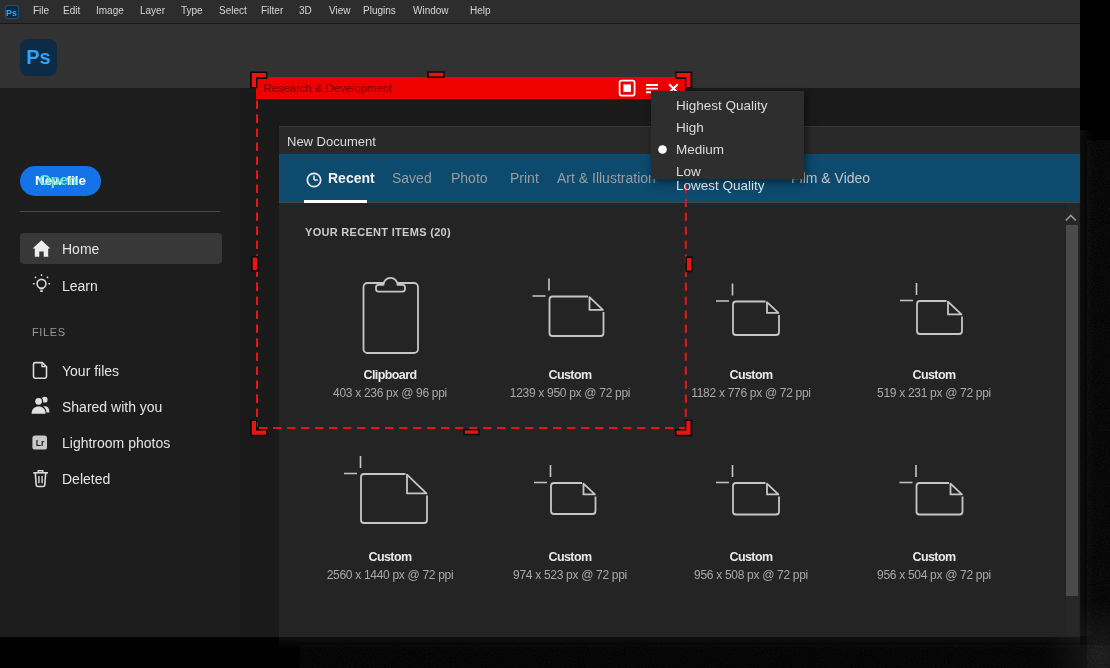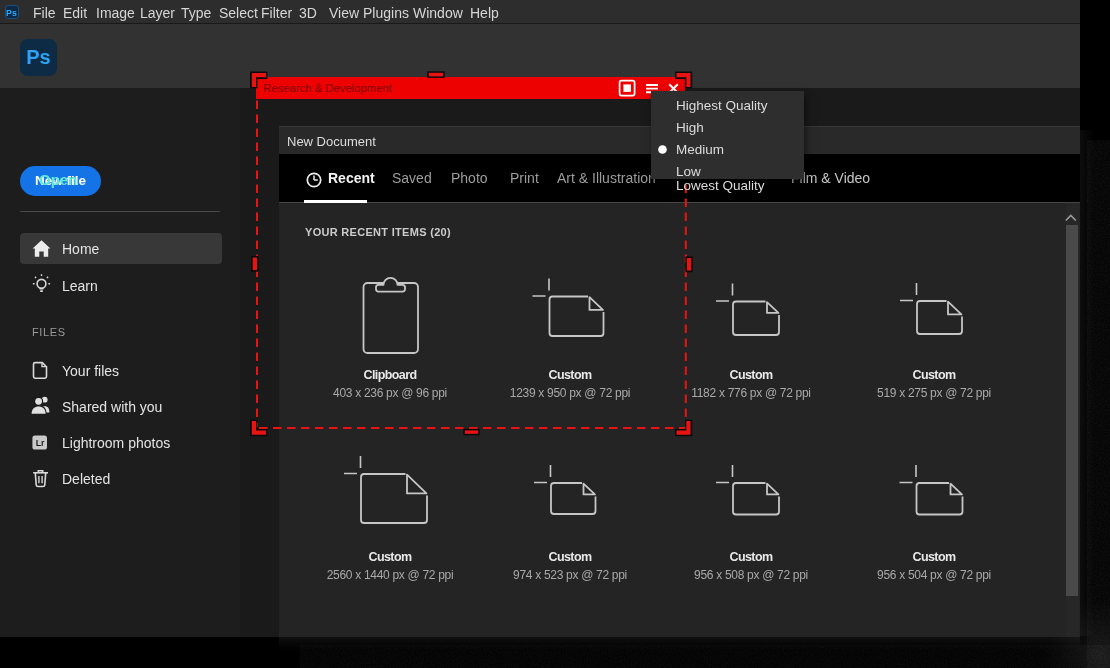--- a/index.html
+++ b/index.html
@@ -2,21 +2,21 @@
 <html><head>
 <meta charset="utf-8">
 <style>
   html,body{margin:0;padding:0;}
   body{width:1110px;height:668px;background:#000;position:relative;overflow:hidden;
        font-family:"Liberation Sans", sans-serif;-webkit-font-smoothing:antialiased;}
   .abs{position:absolute;}
   
   #win{left:0;top:0;width:1080px;height:637px;background:#1d1d1d;overflow:hidden;z-index:1;}
   #menubar{left:0;top:0;width:1080px;height:23px;background:#2d2d2d;}
-  #menubar .mi{position:absolute;top:5px;font-size:14px;color:#d6d6d6;}
+  #menubar .mi{position:absolute;top:5px;font-size:10px;color:#d6d6d6;}
   #psbadge{left:4.5px;top:5px;width:14px;height:14px;background:#0d2a44;border:1px solid #1d4e79;
            border-radius:3px;color:#31a8ff;font-size:8.8px;font-weight:700;text-align:center;line-height:14px;box-sizing:border-box;}
   #sep{left:0;top:23px;width:1080px;height:1px;background:#191919;}
   #toolbar{left:0;top:24px;width:1080px;height:64px;background:#323232;}
   #pslogo{left:20px;top:15px;width:37px;height:37px;background:#0d2b45;border-radius:8px;
           color:#2ea3f7;font-size:20px;font-weight:700;text-align:center;line-height:37px;}
   
   #sidebar{left:0;top:88px;width:240px;height:549px;background:#1d1d1d;}
   #newfile{left:20px;top:39px;width:81px;height:30px;border-radius:15px;background:#1473e6;
            color:#fff;font-size:13.5px;font-weight:700;text-align:center;line-height:30px;margin-top:39px;}
@@ -24,21 +24,21 @@
   #sdiv{left:20px;top:123px;width:200px;height:1px;background:#4a4a4a;}
   .srow{position:absolute;left:20px;width:202px;height:31px;border-radius:4px;}
   .srow .lbl{position:absolute;left:42px;top:8px;font-size:14px;color:#e4e4e4;}
   #files-lbl{left:32px;top:238px;font-size:11px;color:#9a9a9a;letter-spacing:.6px;}
   
   #dim{left:240px;top:88px;width:840px;height:549px;background:#1a1a1a;}
   
   #dlg{left:279px;top:126px;width:801px;height:511px;background:#242424;border-top:1px solid #383838;box-sizing:border-box;}
   #dlg-head{left:0;top:0;width:801px;height:27px;background:#292929;text-align:right;}
   #dlg-head span{position:absolute;left:8px;top:7px;font-size:13px;color:#dcdcdc;}
-  #tabs{left:0;top:27px;width:801px;height:49px;background:#000000;border-bottom:1px solid #464646;box-sizing:border-box;}
+  #tabs{left:0;top:27px;width:801px;height:49px;background:#0c4a6e;border-bottom:1px solid #464646;box-sizing:border-box;}
   .tab{position:absolute;top:16px;font-size:14px;color:#9c9c9c;}
   #tab-underline{left:25px;top:73px;width:63px;height:2.5px;background:#fff;}
   #yri{left:26px;top:99px;font-size:11px;font-weight:700;color:#cccccc;letter-spacing:.3px;}
   .ctitle{position:absolute;font-size:12.5px;letter-spacing:-.6px;font-weight:700;color:#e9e9e9;text-align:center;width:180px;}
   .cdims{position:absolute;font-size:12px;letter-spacing:-.3px;color:#a9a9a9;text-align:center;width:200px;}
   
   #strack{left:787px;top:76px;width:13px;height:435px;background:#272727;}
   #sthumb{left:787px;top:98px;width:12px;height:371px;background:#4a4a4a;}
   
   #menu{left:651px;top:91px;width:153px;height:88px;background:#2e2e2f;z-index:60;
@@ -120,21 +120,21 @@
     </div>
     <div class="abs" id="tab-underline"></div>
     <div class="abs" id="yri">YOUR RECENT ITEMS (20)</div>
     <div class="ctitle" style="left:21px;top:241px">Clipboard</div>
     <div class="cdims" style="left:11px;top:259px">403 x 236 px @ 96 ppi</div>
     <div class="ctitle" style="left:201px;top:241px">Custom</div>
     <div class="cdims" style="left:191px;top:259px">1239 x 950 px @ 72 ppi</div>
     <div class="ctitle" style="left:382px;top:241px">Custom</div>
     <div class="cdims" style="left:372px;top:259px">1182 x 776 px @ 72 ppi</div>
     <div class="ctitle" style="left:565px;top:241px">Custom</div>
-    <div class="cdims" style="left:555px;top:259px">519 x 275 px @ 72 ppi</div>
+    <div class="cdims" style="left:555px;top:259px">519 x 231 px @ 72 ppi</div>
     <div class="ctitle" style="left:21px;top:423px">Custom</div>
     <div class="cdims" style="left:11px;top:441px">2560 x 1440 px @ 72 ppi</div>
     <div class="ctitle" style="left:201px;top:423px">Custom</div>
     <div class="cdims" style="left:191px;top:441px">974 x 523 px @ 72 ppi</div>
     <div class="ctitle" style="left:382px;top:423px">Custom</div>
     <div class="cdims" style="left:372px;top:441px">956 x 508 px @ 72 ppi</div>
     <div class="ctitle" style="left:565px;top:423px">Custom</div>
     <div class="cdims" style="left:555px;top:441px">956 x 504 px @ 72 ppi</div>
     <div class="abs" id="strack"></div>
     <div class="abs" id="sthumb"></div>

